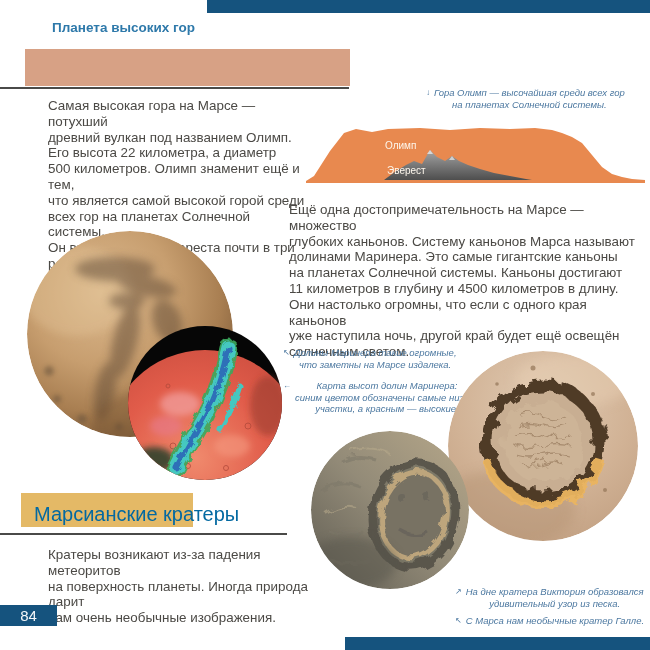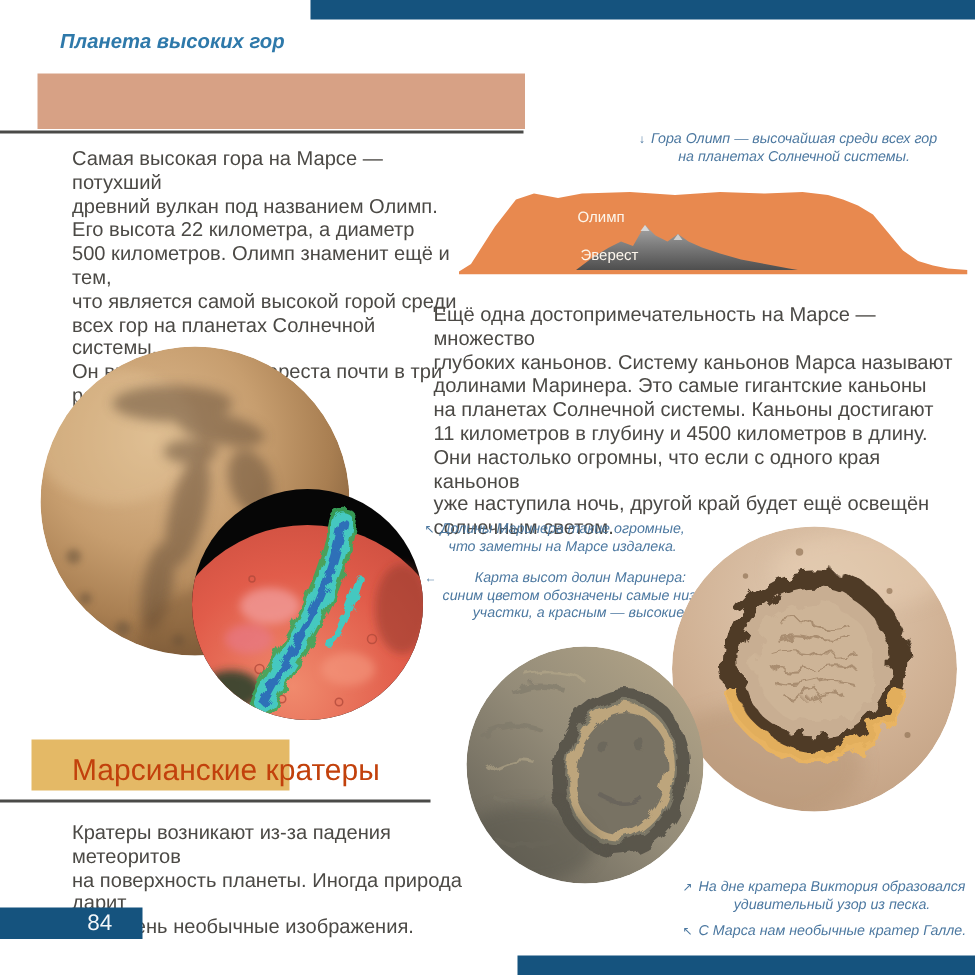--- a/index.html
+++ b/index.html
@@ -1,45 +1,45 @@
 <!DOCTYPE html>
 <html><head>
 <meta charset="utf-8">
 <style>
   html,body{margin:0;padding:0;background:#ffffff;}
   .page{position:relative;width:650px;height:650px;background:#ffffff;overflow:hidden;
         font-family:"Liberation Sans","DejaVu Sans",sans-serif;}
   .abs{position:absolute;}
   .topbar{left:207px;top:0;width:443px;height:13px;background:#15537E;}
   .botbar{left:345px;top:637px;width:305px;height:13px;background:#15537E;}
-  .kicker{left:40px;top:20px;font-size:13.5px;font-weight:bold;font-style:italic;color:#2E79AA;}
+  .kicker{left:52px;top:20px;font-size:13.5px;font-weight:bold;color:#2E79AA;}
   .h1block{left:25px;top:49px;width:325px;height:37px;background:#D7A185;}
   .h1text{left:47px;top:56px;font-size:21px;color:#FBF4EA;letter-spacing:.3px;}
   .rule{background:#4A4A48;height:2px;}
   .rule1{left:0;top:87px;width:349px;}
   .rule2{left:0;top:533px;width:287px;}
   .body-par{font-size:13.4px;line-height:15.8px;color:#4B4945;white-space:pre-line;}
   .p1{left:48px;top:98px;width:260px;}
   .p2{left:289px;top:202px;width:350px;}
   .p3{left:48px;top:547px;width:270px;}
   .caption{display:flex;gap:4px;font-style:italic;font-size:9.5px;line-height:11.5px;color:#4C78A0;}
   .caption .arr{font-style:normal;font-size:8px;line-height:11px;}
   .ctext{white-space:pre-line;text-align:center;}
   .c1{left:426px;top:87px;}
   .c2{left:283px;top:347px;}
   .c3{left:283px;top:380px;}
   .c4{left:455px;top:586px;}
   .c5{left:455px;top:615px;}
   .h2block{left:21px;top:493px;width:172px;height:34px;background:#E4B966;}
-  .h2text{left:48px;top:503px;font-size:20px;color:#c2410c;white-space:nowrap;}
+  .h2text{left:34px;top:503px;font-size:20px;color:#0369a1;white-space:nowrap;}
   .mtlabel{color:#FDF6EC;}
   .lbl-olymp{left:385px;top:140px;font-size:10px;}
   .lbl-ever{left:387px;top:165px;font-size:10px;}
   .pagenum{left:0;top:605px;width:57px;height:21px;background:#15537E;color:#F4F7FA;
-           font-size:15px;display:flex;align-items:center;justify-content:center;padding-left:38px;}
+           font-size:15px;display:flex;align-items:center;justify-content:center;}
   svg.fig{position:absolute;display:block;}
 </style>
 </head>
 <body>
 
 <div class="page">
 
   <div class="abs topbar"></div>
 
   <div class="abs kicker">Планета высоких гор</div>

